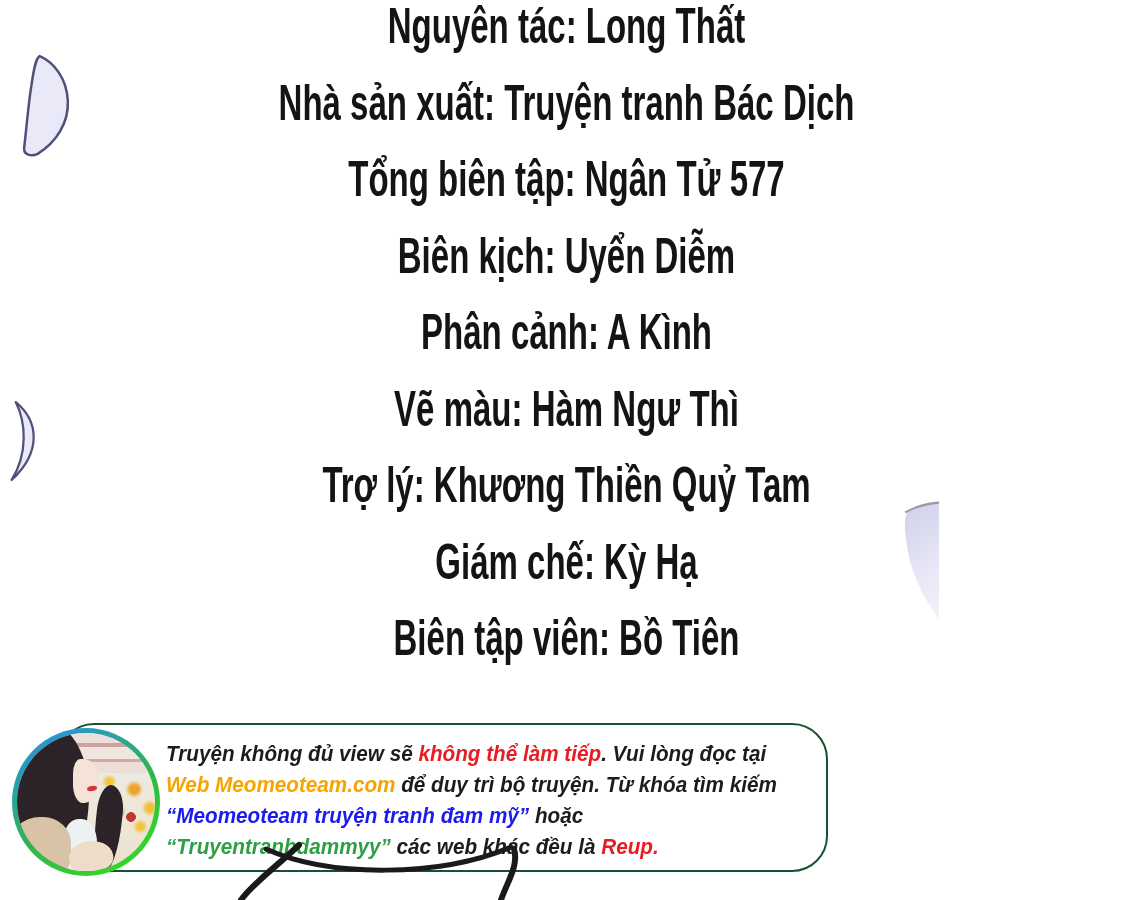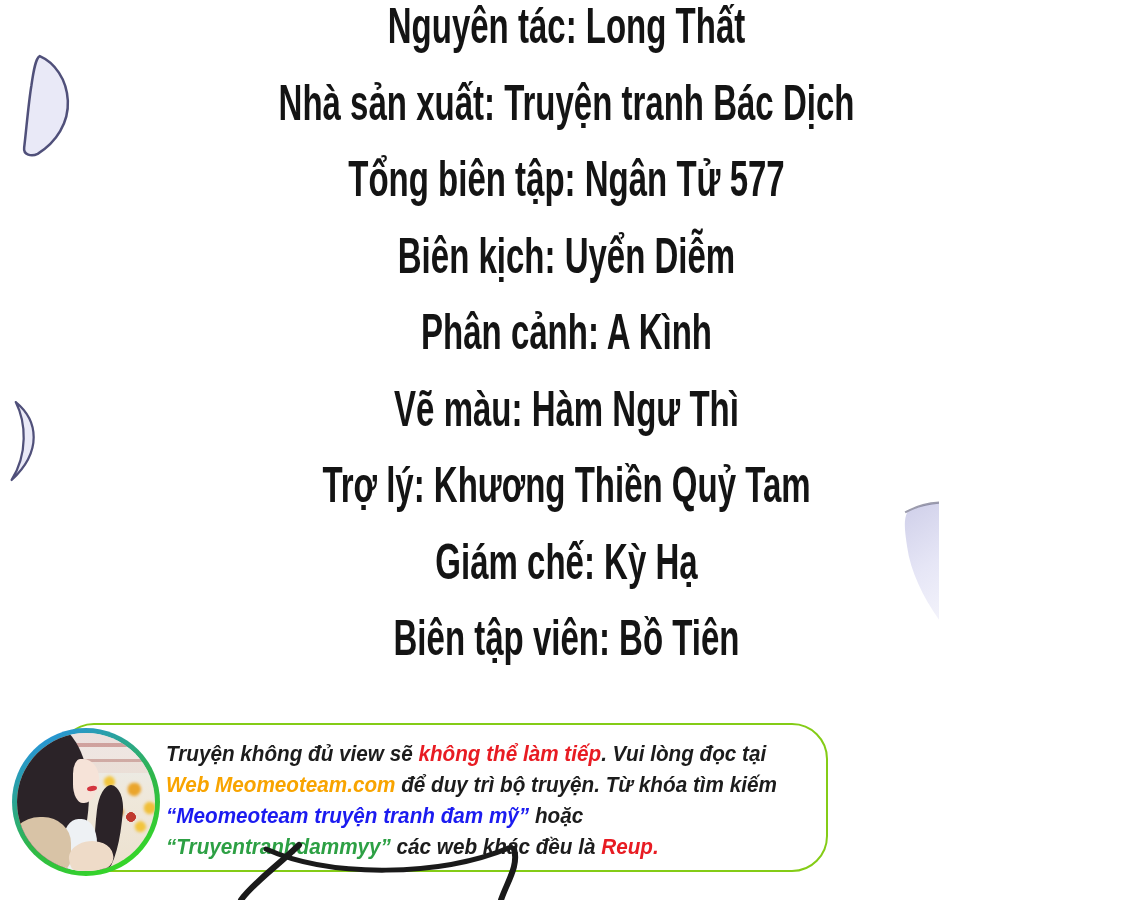--- a/index.html
+++ b/index.html
@@ -35,21 +35,21 @@
   .petal-top-left{left:14px;top:54px;}
   .petal-mid-left{left:4px;top:400px;}
   .petal-right{left:894px;top:490px;}
 
   
   .banner{
     position:absolute;
     left:58px;top:723px;
     width:770px;height:149px;
     background:#ffffff;
-    border:2px solid #84cc16;
+    border:2px solid #14532d;
     border-radius:36px;
     box-sizing:border-box;
   }
   .banner-text{
     position:absolute;
     left:106px;top:13px;
     font-size:22px;
     font-weight:700;
     font-style:italic;
     color:#1c1c1c;

